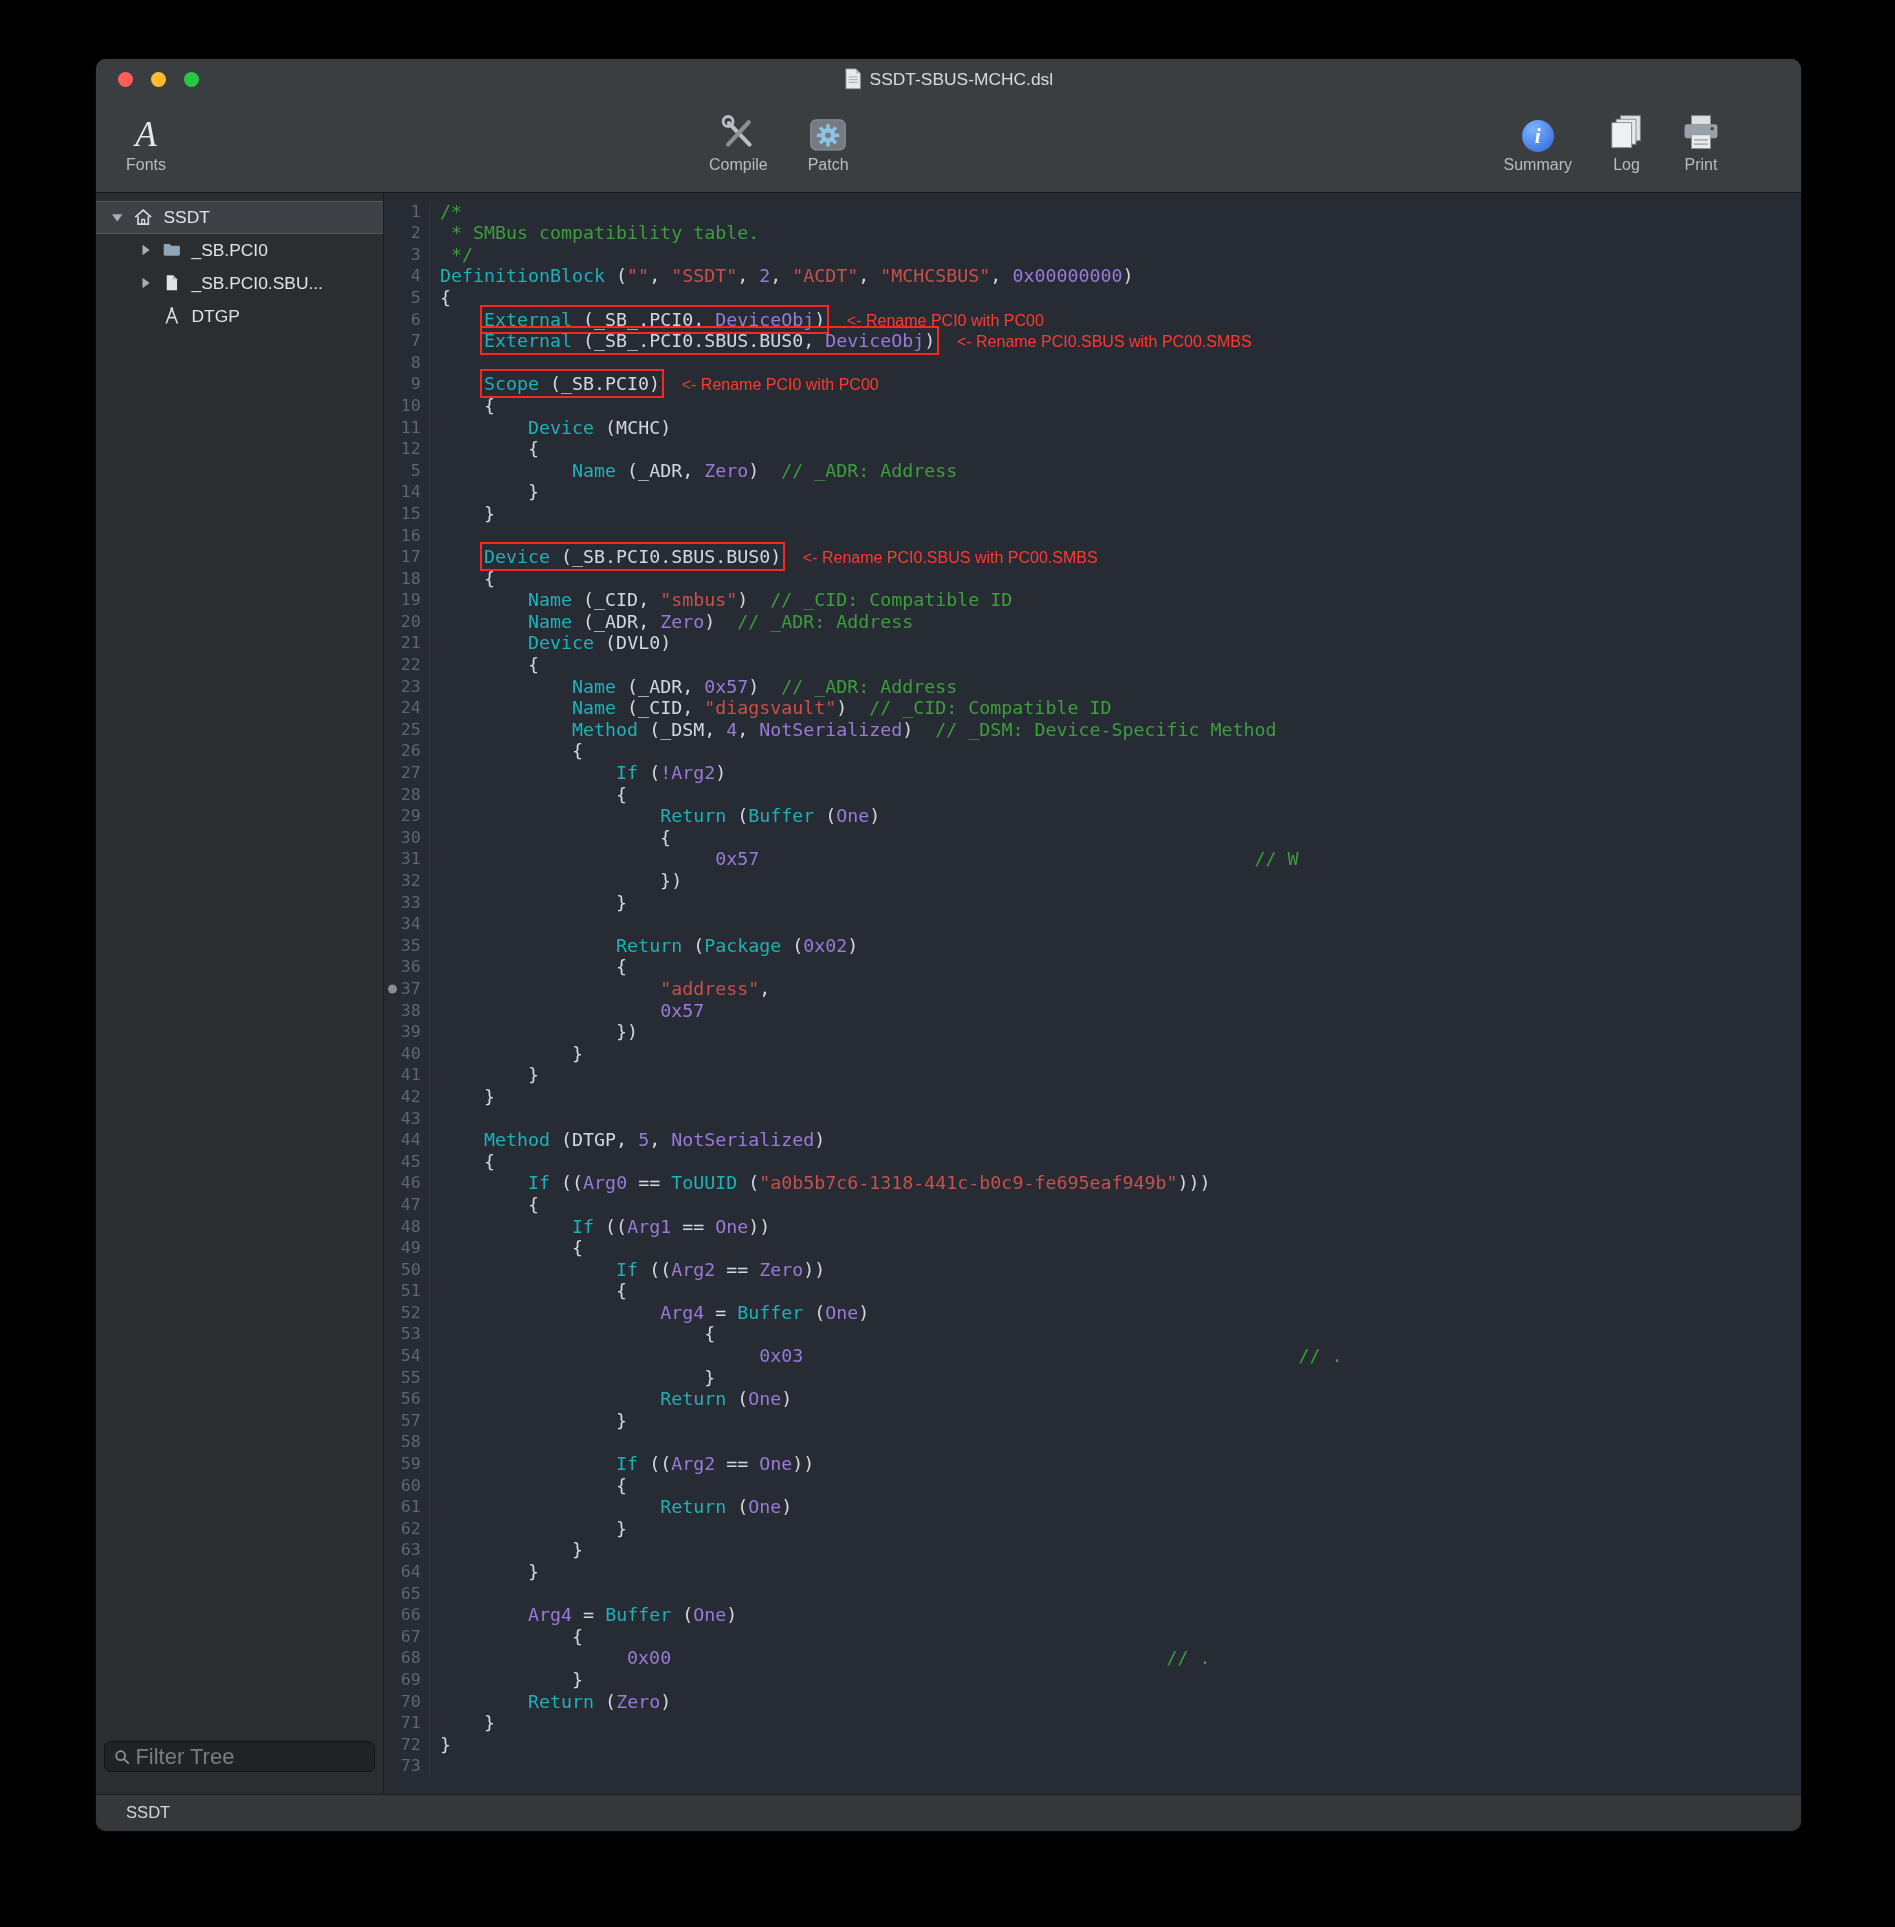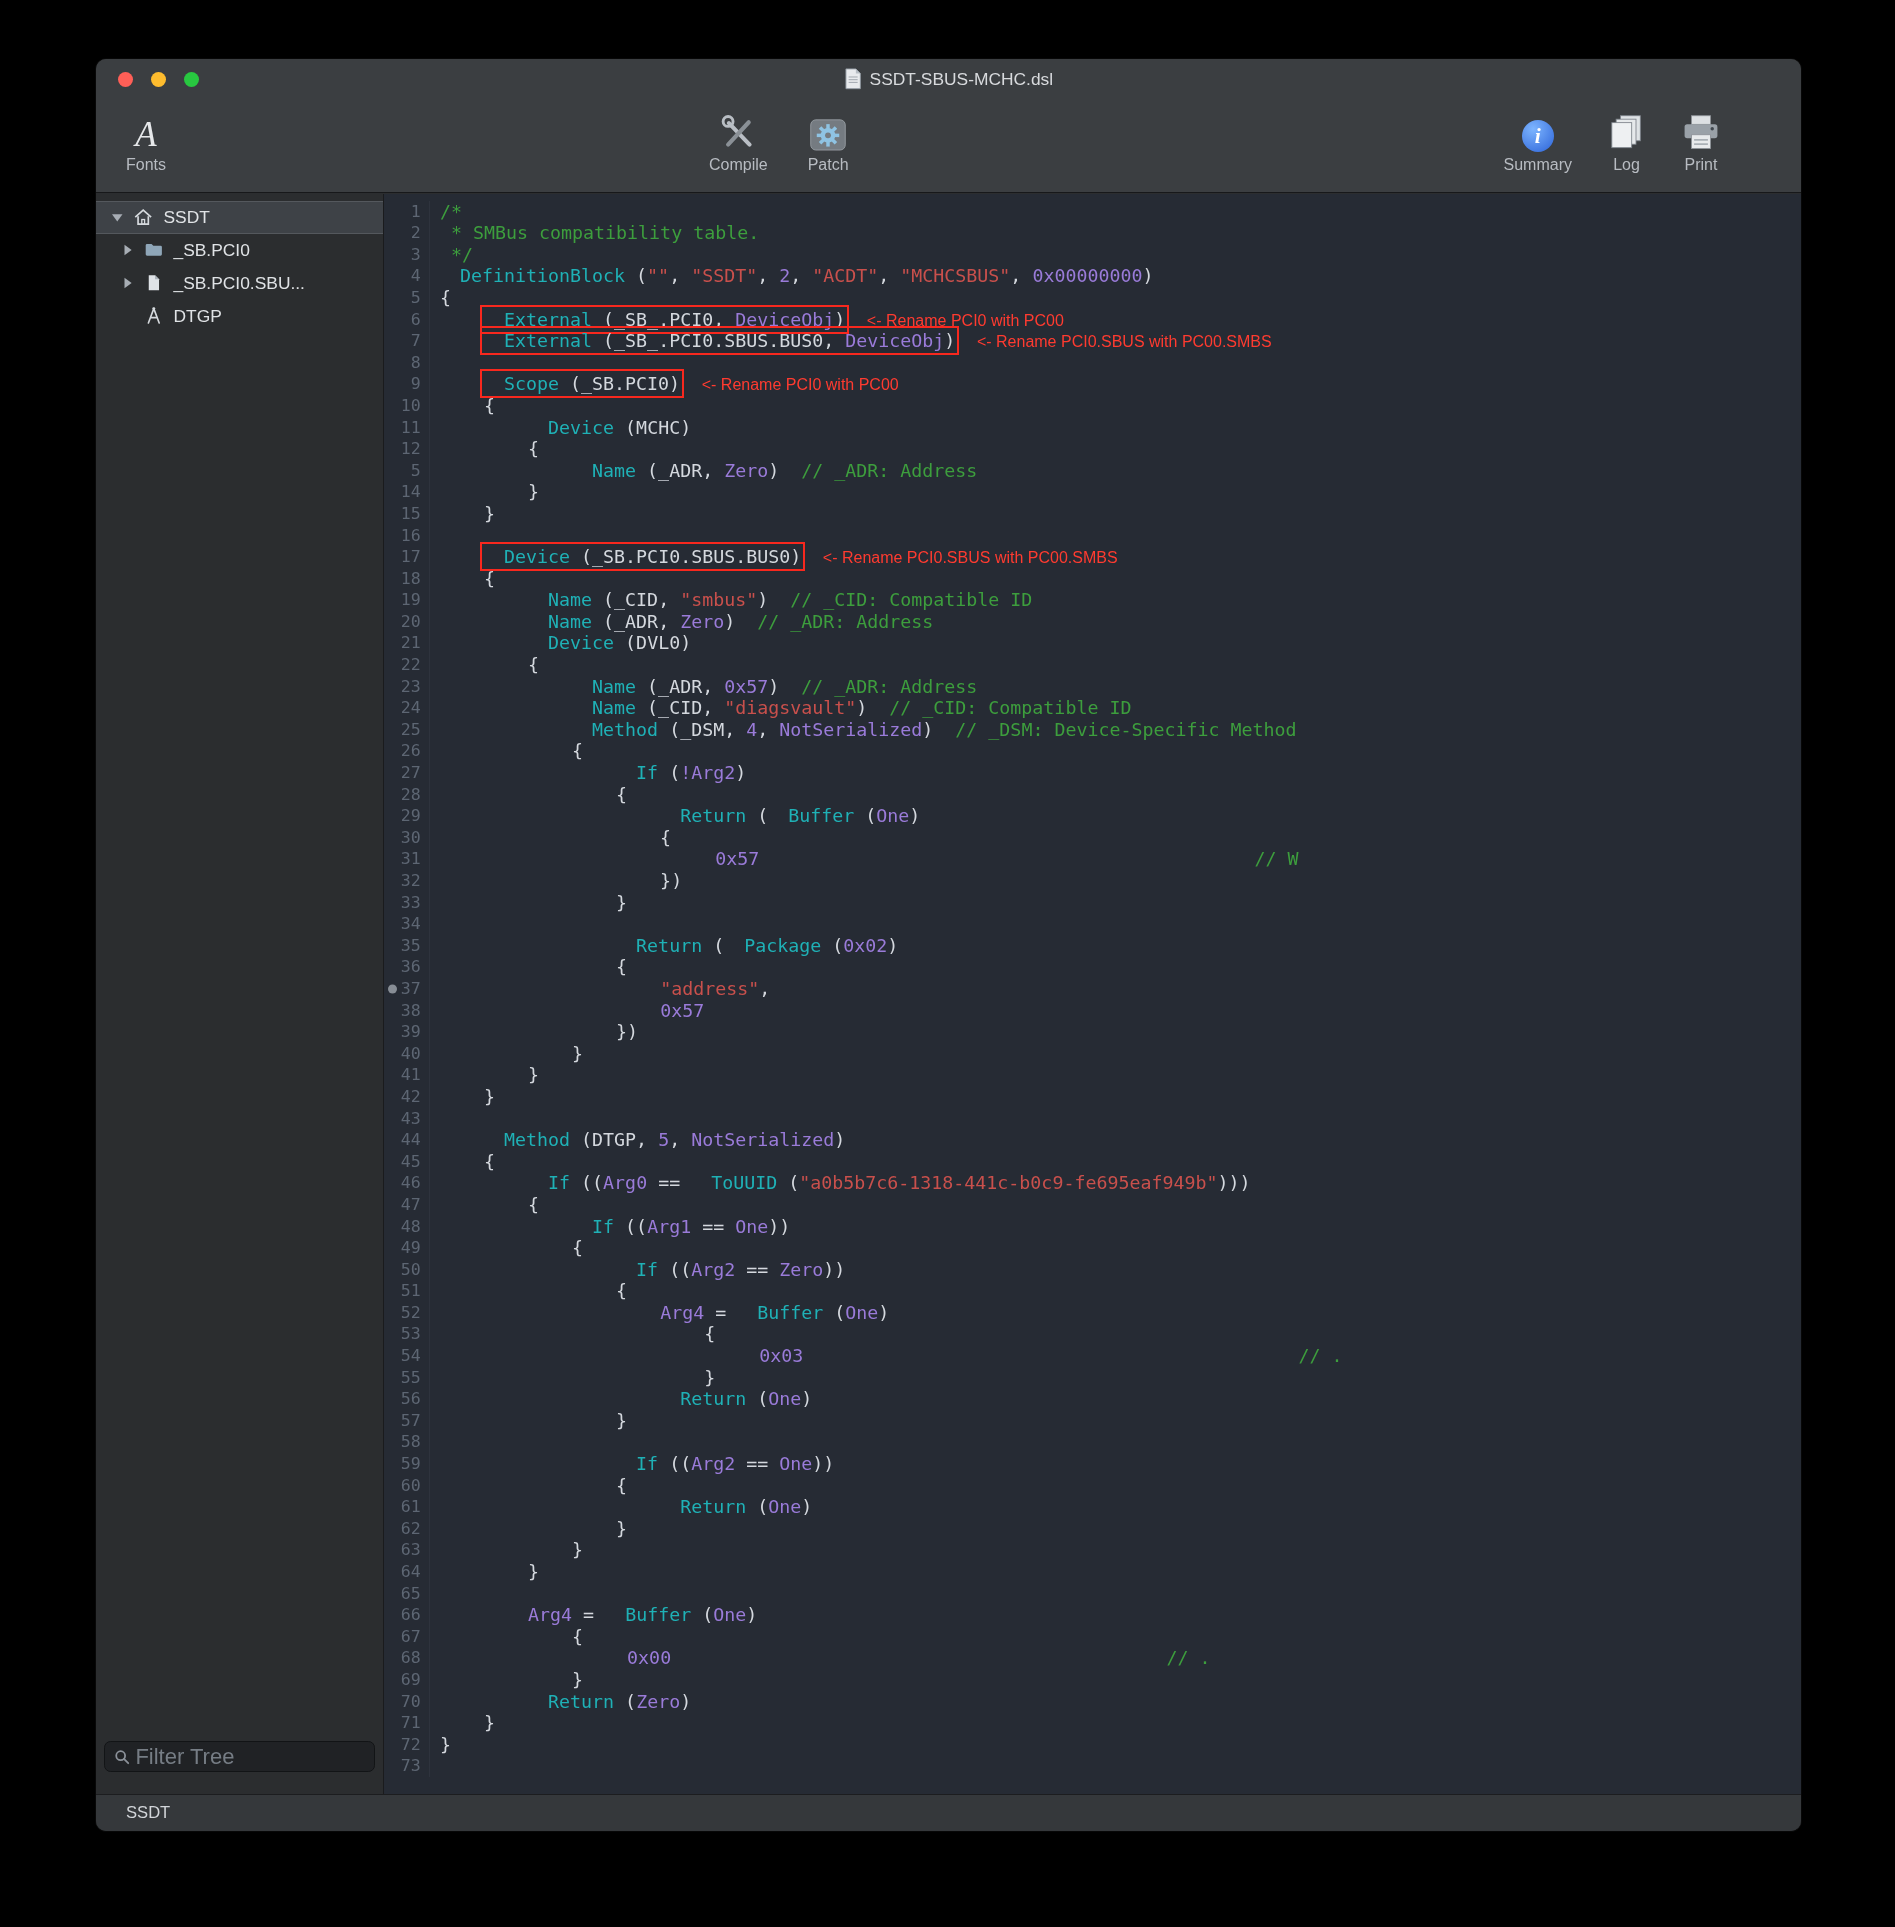--- a/index.html
+++ b/index.html
@@ -36,21 +36,21 @@
     display:flex;align-items:center;justify-content:center;
     font-family:"Liberation Serif",serif;font-style:italic;font-weight:bold;
     color:#fff;font-size:21.6px;}
   
   .content{position:absolute;top:135px;left:0;right:0;bottom:37px;display:flex;}
   .sidebar{position:relative;width:288px;flex:0 0 288px;background:#2b2d2f;
     border-right:0.8px solid #1a1b1d;}
   .tree{padding-top:6.6px;}
   .tree-row{display:flex;align-items:center;height:33px;padding-left:15px;gap:7.5px;
     color:#e0e3e6;font-size:17.4px;white-space:nowrap;overflow:hidden;}
-  .tree-row.depth1{padding-left:25px;}
+  .tree-row.depth1{padding-left:43px;}
   .tree-row.selected{background:#3e4247;border-top:0.8px solid #54585d;border-bottom:0.8px solid #54585d;}
   .tri{width:12.5px;height:12.5px;flex:0 0 12.5px;}
   .tri.expanded{background:#a7adb4;clip-path:polygon(8% 28%, 92% 28%, 50% 85%);}
   .tri.collapsed{background:#a7adb4;clip-path:polygon(28% 8%, 28% 92%, 85% 50%);}
   .tri.none{background:transparent;}
   .tree-icon{width:25px;height:25px;display:inline-flex;align-items:center;justify-content:center;flex:0 0 25px;}
   .filter-wrap{position:absolute;left:8.3px;right:8.3px;bottom:21.6px;height:31px;
     background:#202225;border:0.8px solid #121416;border-radius:6.6px;
     display:flex;align-items:center;gap:5.8px;padding:0 8.3px;}
   .filter-wrap input{flex:1;background:transparent;border:none;outline:none;
@@ -59,21 +59,21 @@
   
   .editor{flex:1;background:var(--background);overflow:hidden;position:relative;
     padding-top:6.6px;}
   .line{display:flex;height:21.6px;line-height:21.6px;white-space:pre;
     font-family:"DejaVu Sans Mono",monospace;font-size:18.3px;}
   .ln{flex:0 0 46px;text-align:right;padding-right:8.3px;color:var(--line-number);
     position:relative;border-right:0.8px solid #2e333d;font-size:16.6px;}
   .marker{position:absolute;left:4.2px;top:50%;transform:translateY(-50%);
     width:9.1px;height:9.1px;border-radius:50%;background:#878d95;}
   .codetext{padding-left:10px;}
-  .tok-k{color:var(--keyword);margin-left:20px;} .tok-n{color:var(--number);} .tok-s{color:var(--string);}
+  .tok-k{color:var(--keyword);} .tok-n{color:var(--number);} .tok-s{color:var(--string);}
   .tok-c{color:var(--comment);} .tok-p{color:var(--plain);}
   .redbox{outline:2.5px solid var(--box-border);outline-offset:2.5px;}
   .ann{color:var(--annotation);font-family:"Liberation Sans",sans-serif;font-size:16px;
     margin-left:21.6px;}
   
   .statusbar{position:absolute;left:0;right:0;bottom:0;height:37px;background:#35383b;
     border-top:0.8px solid #1c1d1f;display:flex;align-items:center;padding-left:30px;
     color:#d3d6da;font-size:16.6px;}
 </style>
 </head>

